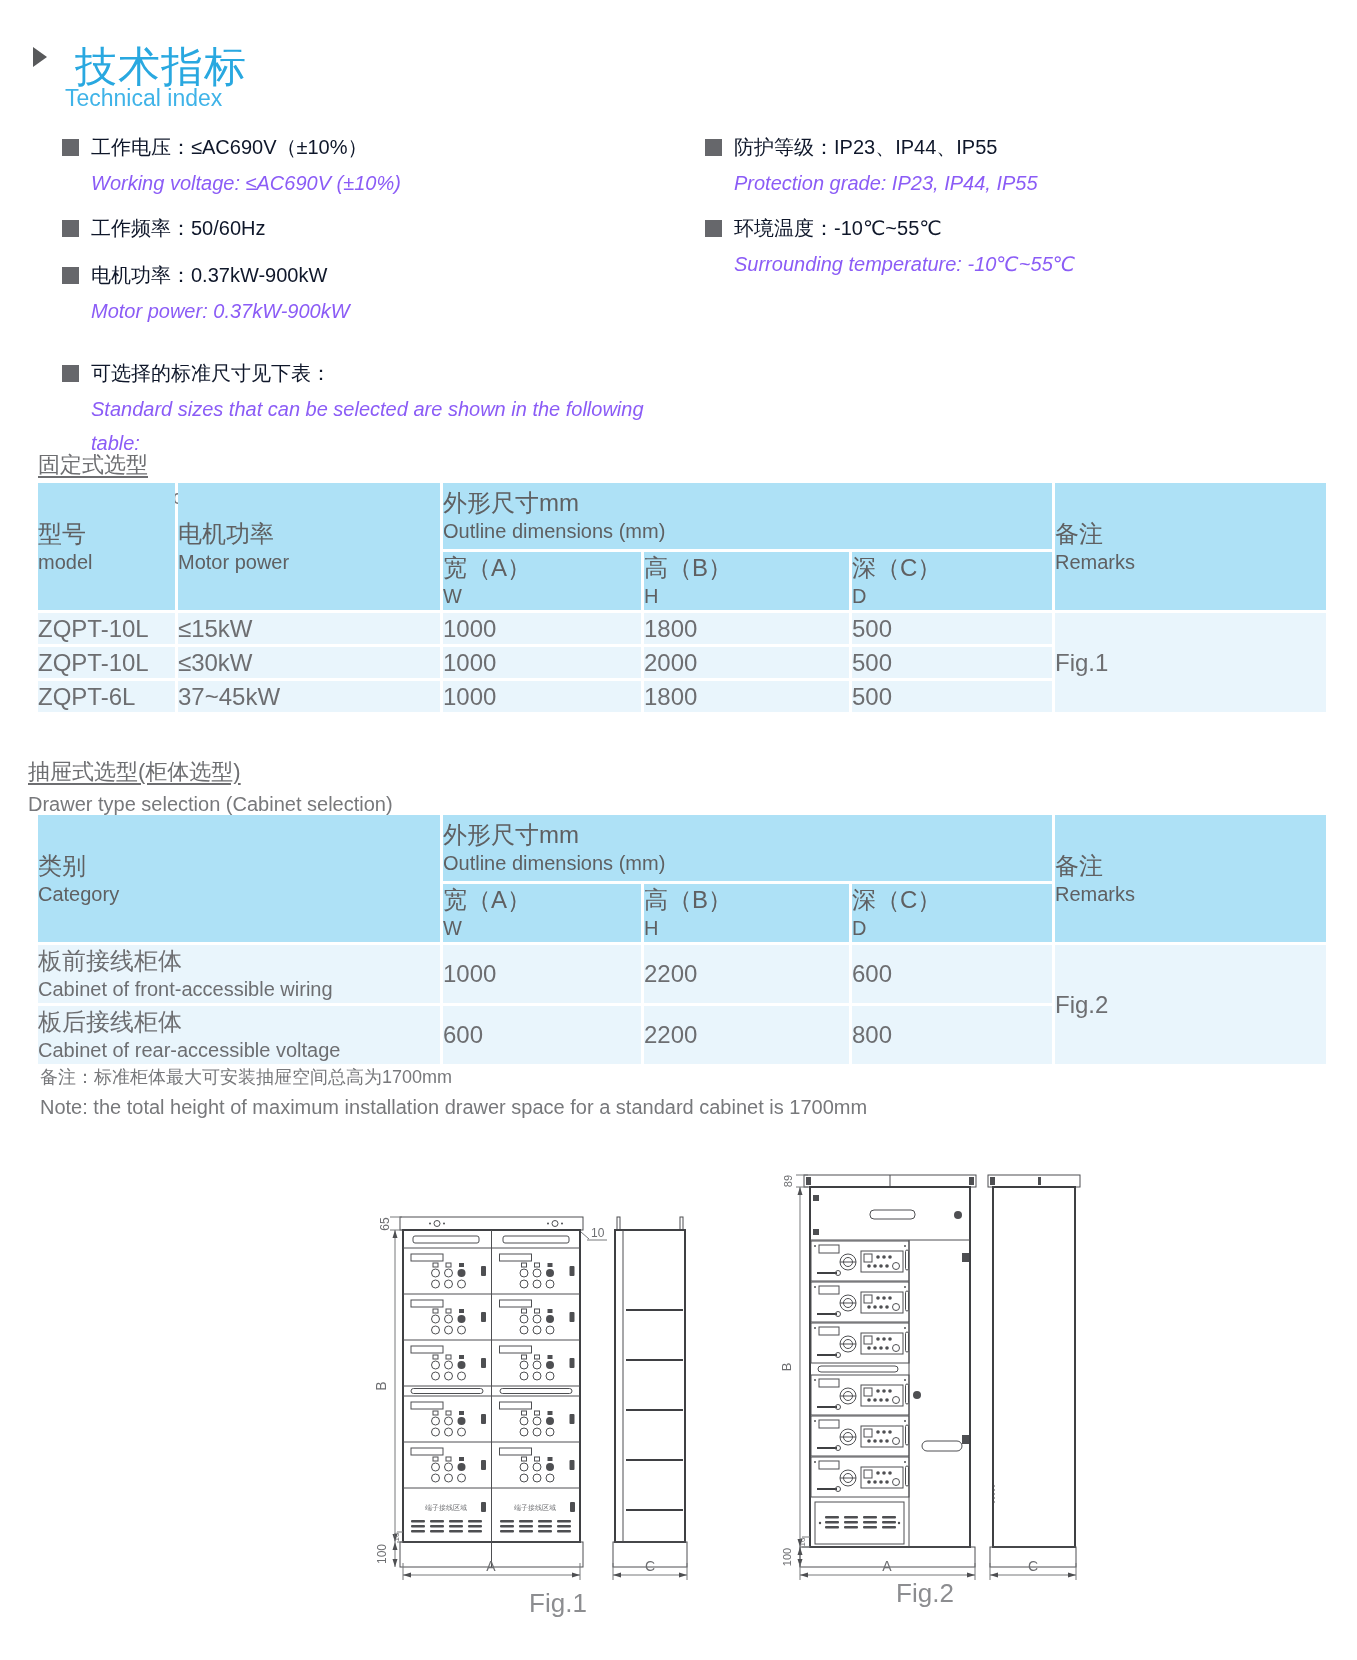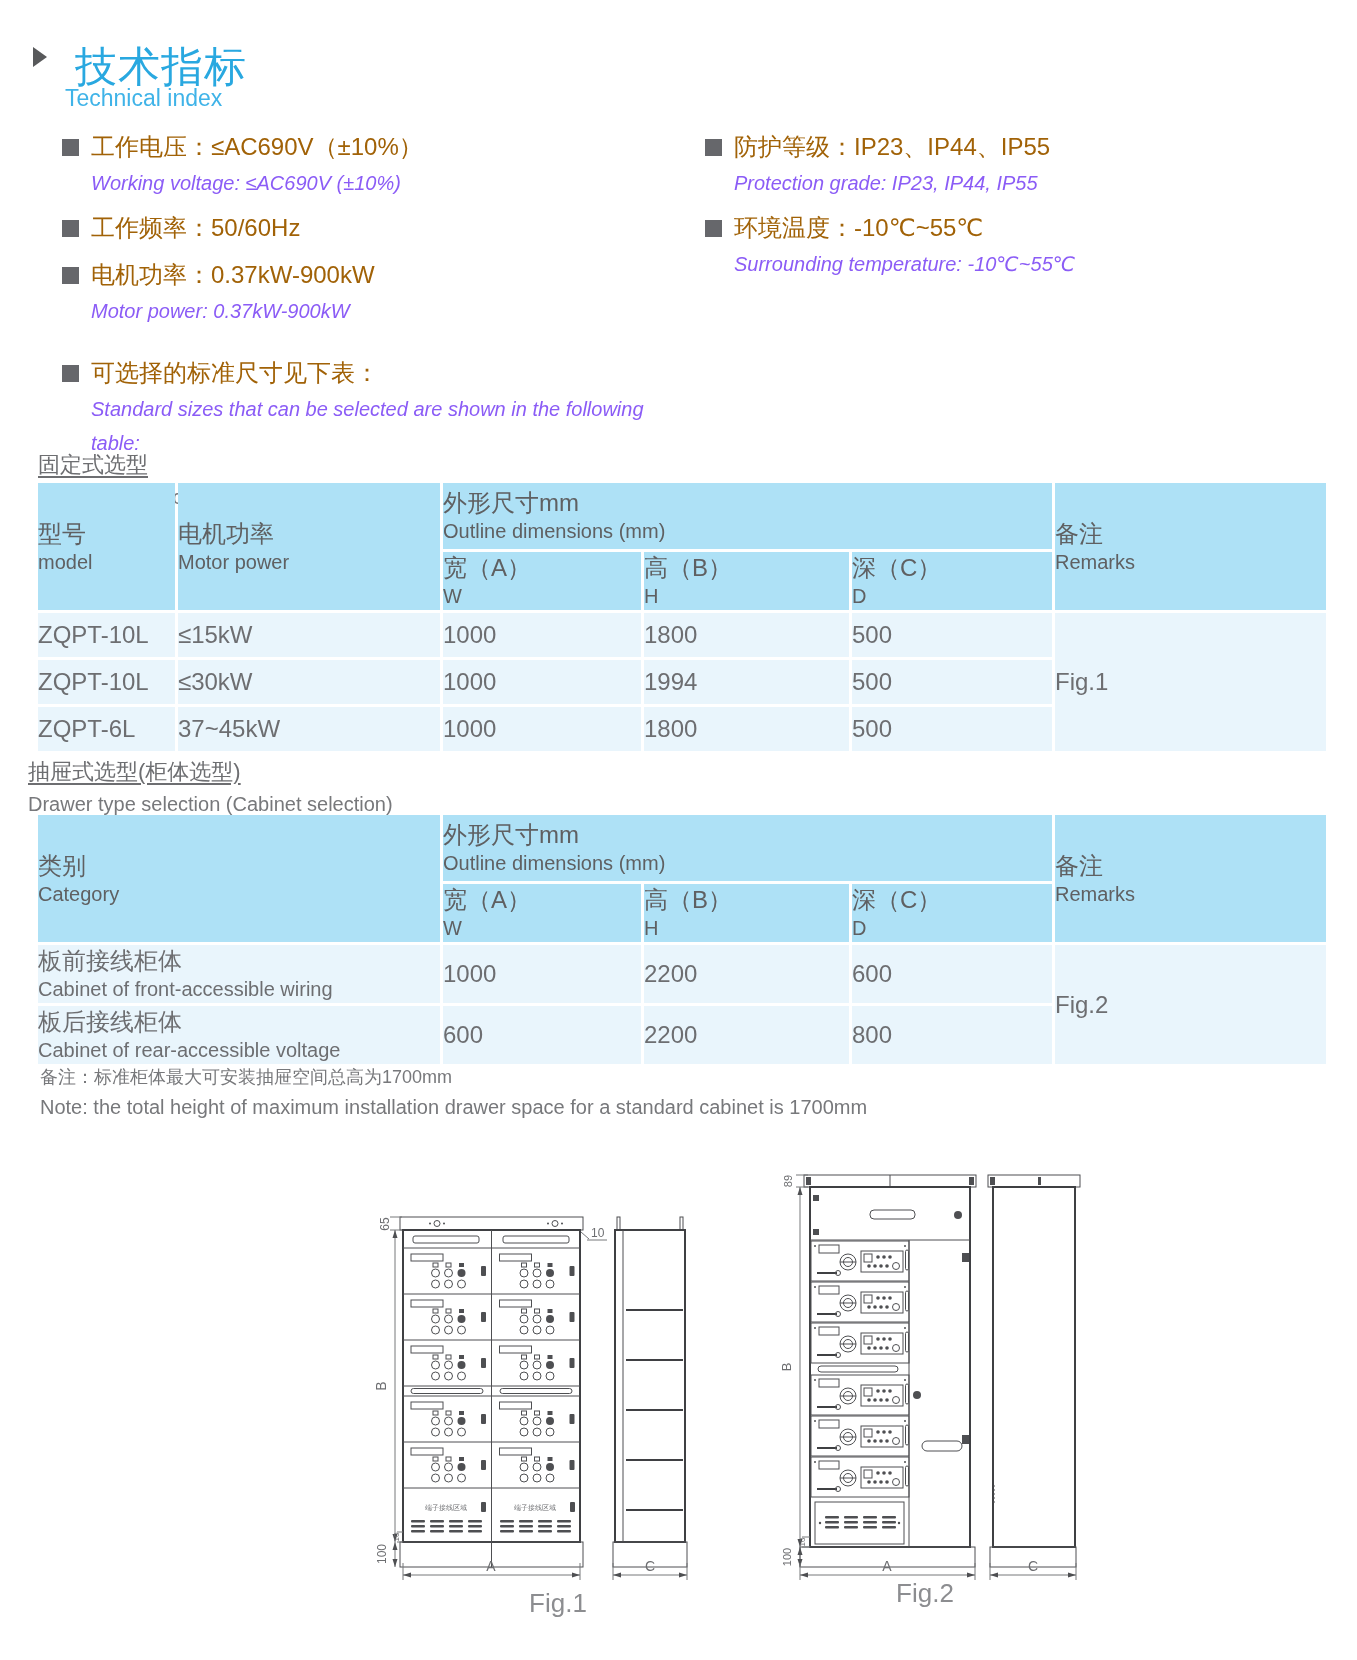--- a/index.html
+++ b/index.html
@@ -8,39 +8,39 @@
   .abs { position:absolute; }
 
   
   .title-tri { width:0; height:0; border-left:14px solid #58595b;
                border-top:10px solid transparent; border-bottom:10px solid transparent; }
   .page-title { margin:12px; font-size:42px; font-weight:400; color:#29a8e0; letter-spacing:1px; }
   .page-sub   { font-size:23px; color:#3fb3e8; }
 
   
   .spec-item { margin-bottom:9px; }
-  .spec-zh { display:flex; align-items:center; font-size:24px; line-height:38px; color:#a16207; }
+  .spec-zh { display:flex; align-items:center; font-size:20px; line-height:38px; color:#0f172a; }
   .bullet  { width:17px; height:17px; background:#66676b; margin-right:12px; flex:none; }
   .spec-en { font-size:20px; line-height:34px; padding-left:29px; color:#8b5cf6;font-style:italic; }
 
   
   .sec-zh { font-size:22px; color:#6d6e71; text-decoration:underline; text-underline-offset:4px; }
   .sec-en { font-size:20px; margin-top:6px; color:#77787b; }
 
   
   table.spec-table { border-collapse:separate; border-spacing:3px; table-layout:fixed; }
   .spec-table th, .spec-table td { padding:0; text-align:left; vertical-align:middle; font-weight:400; }
   .hd   { background:#aee1f6; color:#5f6062; }
   .cell { background:#e9f5fc; color:#6d6e71; }
   .zh  { font-size:24px; line-height:31px; }
   .en  { font-size:20px; line-height:27px; }
   .num { font-size:24px; }
   .h1r { height:66px; }
   .h2r { height:50px; }
-  .dr  { height:44px; }
+  .dr  { height:31px; }
   .dr2 { height:56px; }
 
   
   .note-zh { font-size:18px; line-height:30px; }
   .note-en { font-size:20px; line-height:30px; }
 
   
   .figcap { font-size:26px; color:#8c8d90; text-align:center; }
   svg .ln   { stroke:#4e4f52; fill:none; stroke-width:1; }
   svg .lnb  { stroke:#3f4043; fill:none; stroke-width:2; }
@@ -156,21 +156,21 @@
       <td class="cell num">≤15kW</td>
       <td class="cell num">1000</td>
       <td class="cell num">1800</td>
       <td class="cell num">500</td>
       <td class="cell num" rowspan="3">Fig.1</td>
     </tr>
     <tr>
       <td class="cell dr num">ZQPT-10L</td>
       <td class="cell num">≤30kW</td>
       <td class="cell num">1000</td>
-      <td class="cell num">1994</td>
+      <td class="cell num">2000</td>
       <td class="cell num">500</td>
     </tr>
     <tr>
       <td class="cell dr num">ZQPT-6L</td>
       <td class="cell num">37~45kW</td>
       <td class="cell num">1000</td>
       <td class="cell num">1800</td>
       <td class="cell num">500</td>
     </tr>
   </tbody>

